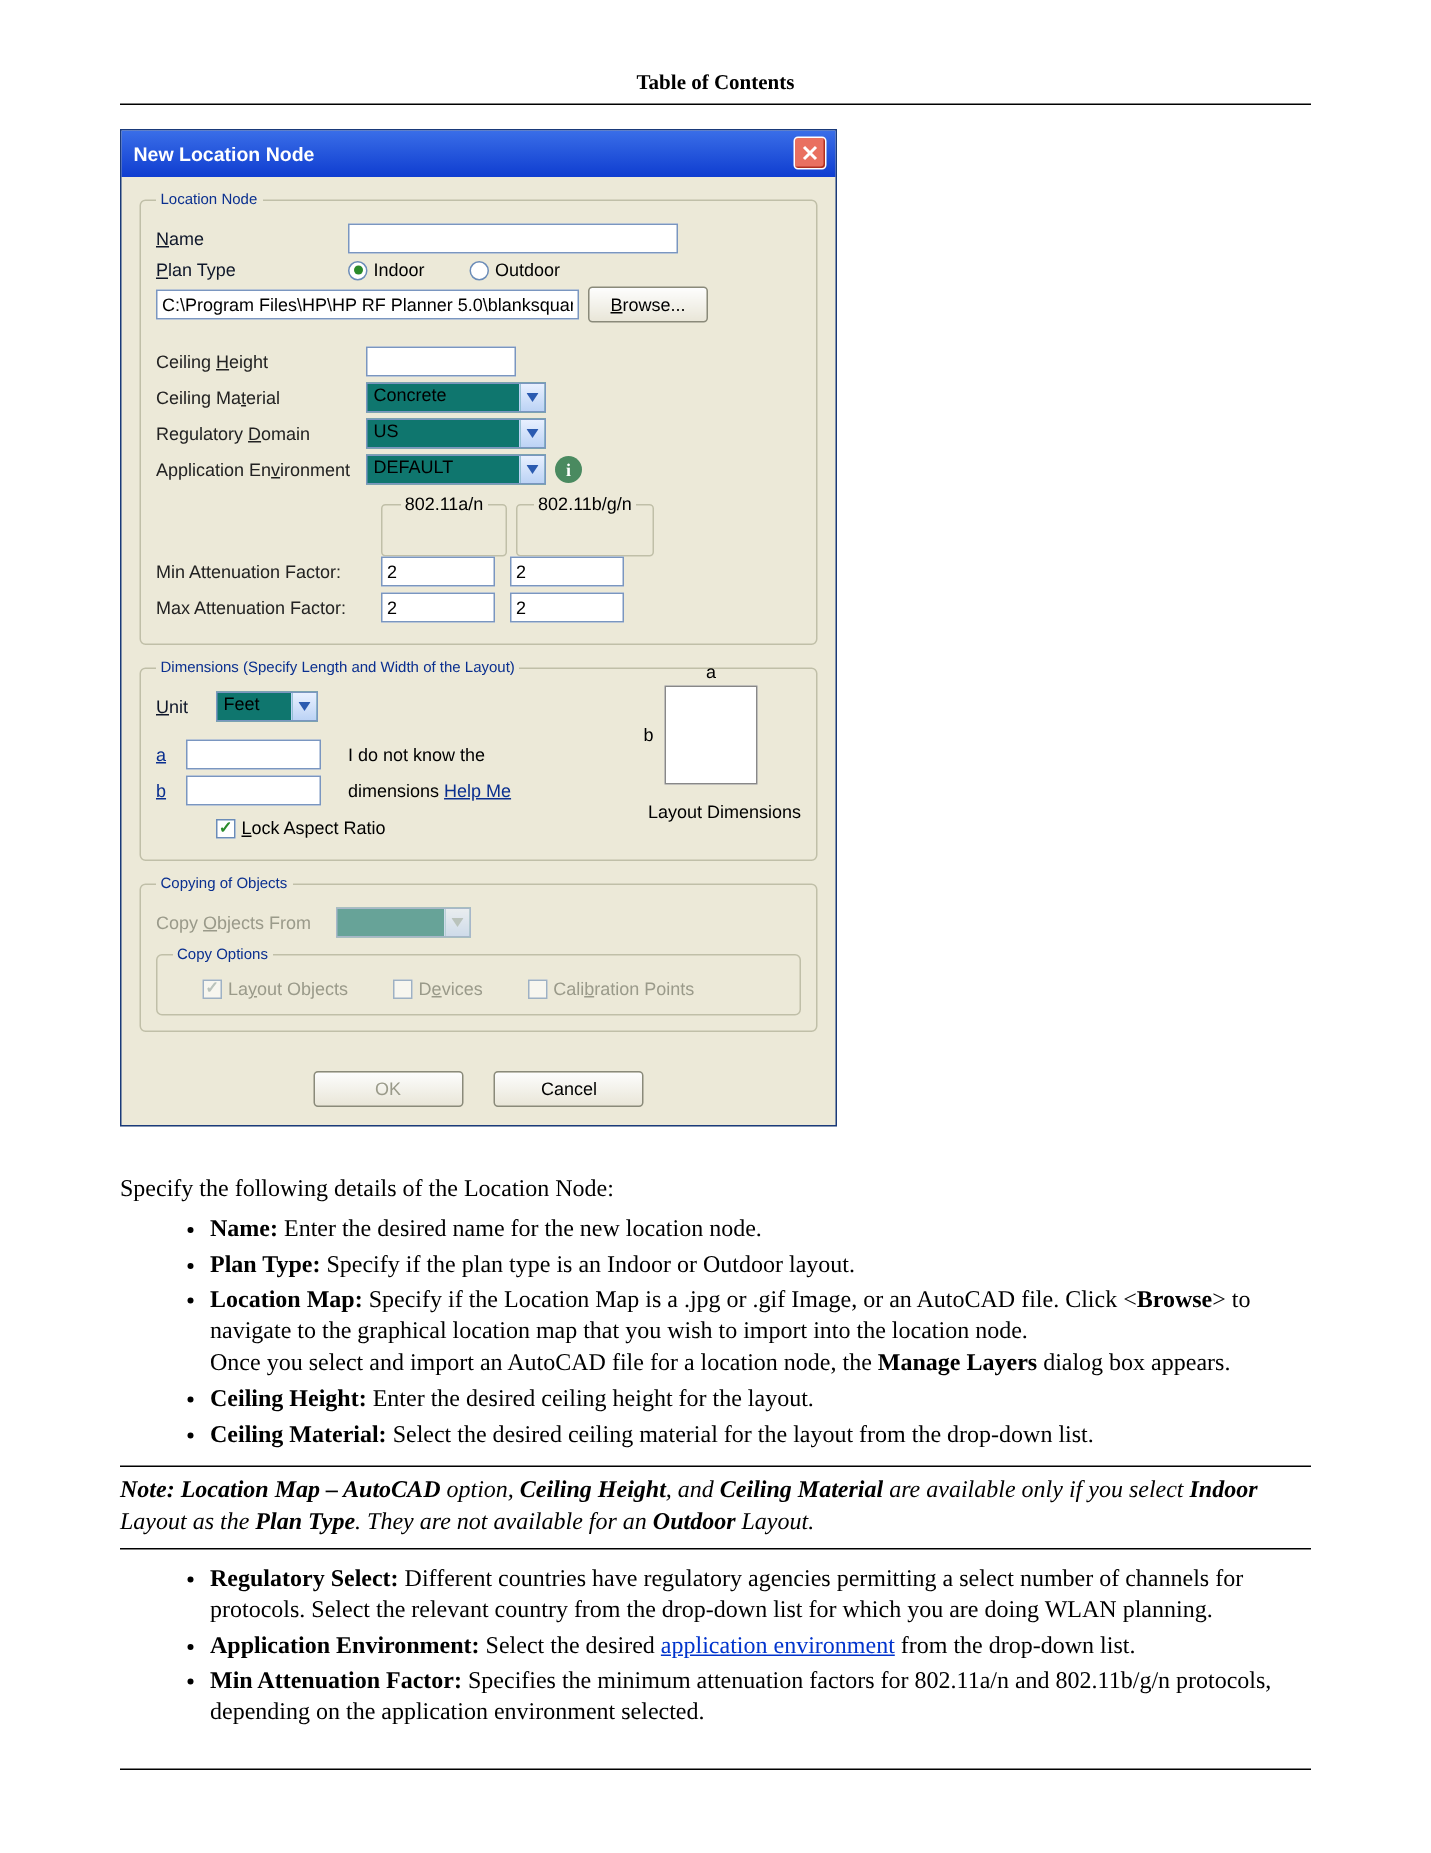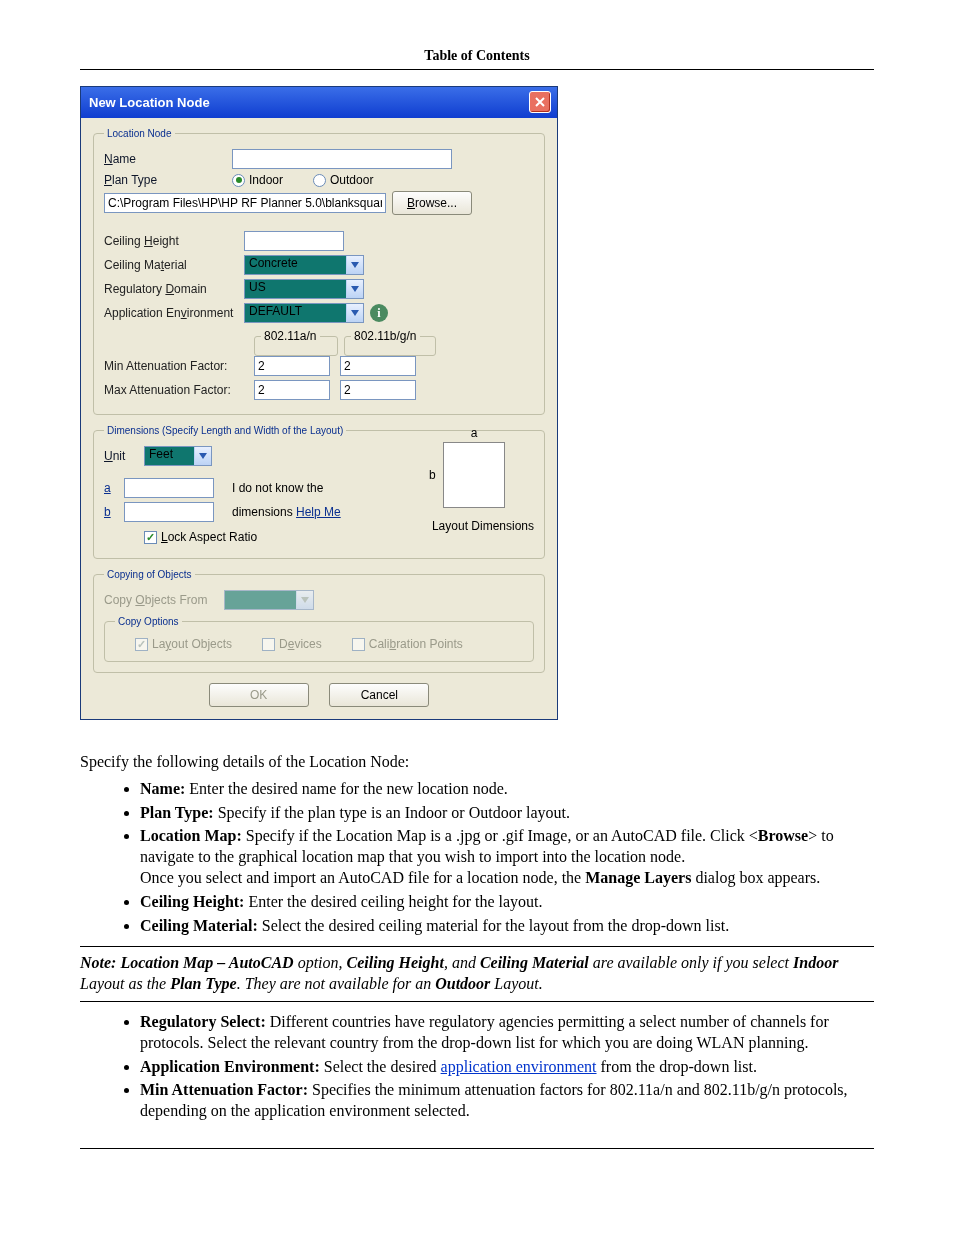--- a/index.html
+++ b/index.html
@@ -120,26 +120,27 @@
   .btn {
     background: linear-gradient(#fdfdfd,#e9e6d8);
     border: 1px solid #8a8a7a;
     border-radius: 3px;
     height: 22px;
     padding: 0 14px;
     font-family: Tahoma, Arial, sans-serif;
     font-size: 12px;
     display: inline-flex; align-items:center; justify-content:center;
   }
-  .btn.disabled { color:#9a9a8a; }
+  .btn.disabled { color:#9a9a8a;margin-top:16px; }
   fieldset.mini {
     border: 1px solid #c0bfa8;
     border-radius: 3px;
-    padding: 4px 6px 8px 6px;
+    padding: 4px 6px 23px 6px;
     margin: 0;
+    text-align: center;
   }
   fieldset.mini legend { font-size:12px; padding:0 3px; color:#000;}
   .info-icn {
     width:18px;height:18px;border-radius:50%;
     background:#4a8a60;color:#fff;font-weight:bold;font-family:serif;
     display:inline-flex;align-items:center;justify-content:center;font-size:12px;
     margin-left:6px;
   }
   .layout-box {
     border:1px solid #888;

